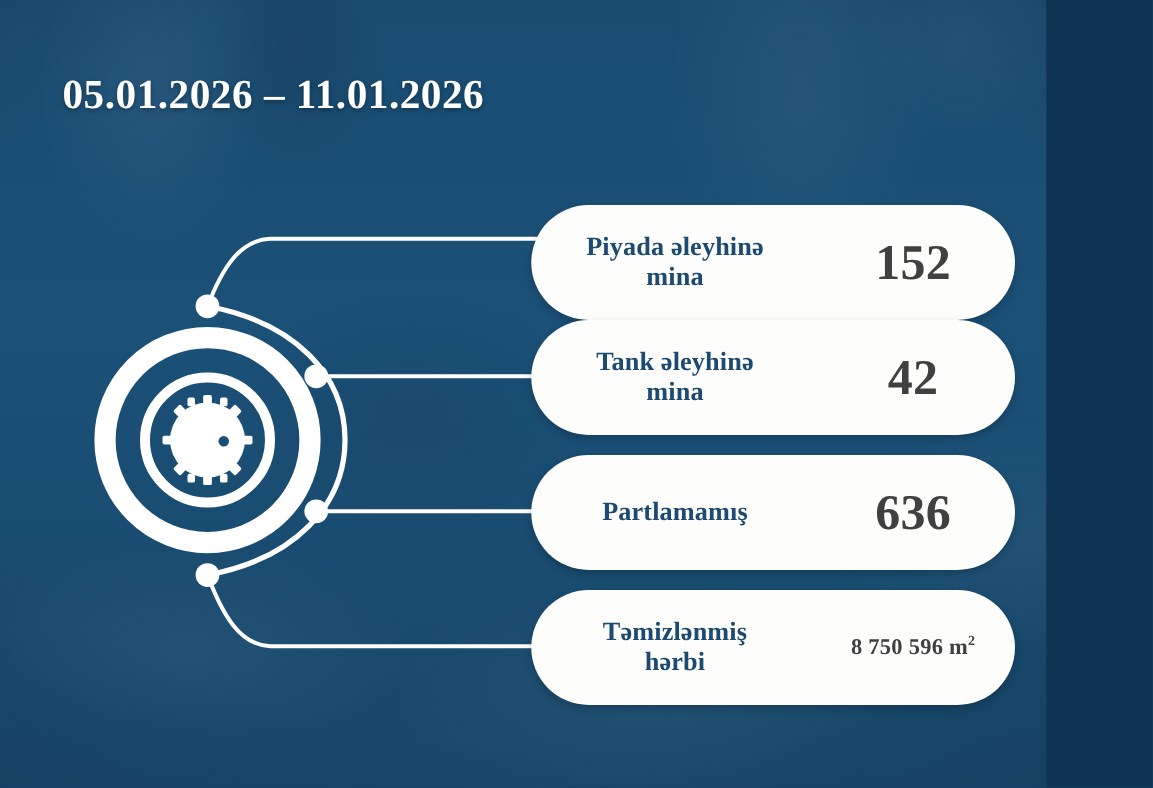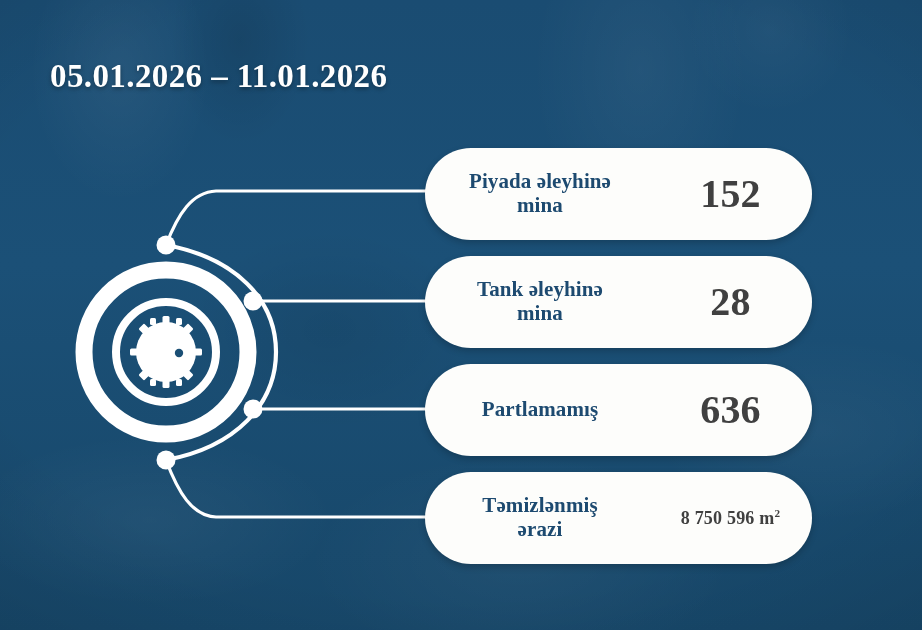--- a/index.html
+++ b/index.html
@@ -9,21 +9,21 @@
   }
   body {
     width: 922px;
     height: 630px;
     overflow: hidden;
     font-family: "Liberation Serif", "DejaVu Serif", serif;
   }
 
   #stage {
     position: relative;
-    width: 922px;
+    width: 837px;
     height: 630px;
     overflow: hidden;
     background: #1b4f75;
   }
 
   
   .photo-layer {
     position: absolute;
     inset: 0;
     opacity: 1;
@@ -98,21 +98,21 @@
     font-size: 40px;
     line-height: 1.0;
     letter-spacing: .2px;
   }
   .card.area .value {
     font-size: 18px;
     line-height: 1.28;
   }
   .card.area .label { font-size: 21px; }
 
-  #card-0 { top: 148px; }
+  #card-0 { top: 164px; }
   #card-1 { top: 256px; }
   #card-2 { top: 364px; }
   #card-3 { top: 472px; }
 
   .sup { font-size: .62em; vertical-align: super; }
 </style>
 </head>
 <body>
 
 <div id="stage">
@@ -171,33 +171,33 @@
       <div>mina</div>
     </div>
     <div class="value">152</div>
   </div>
 
   <div class="card" id="card-1">
     <div class="label">
       <div>Tank əleyhinə</div>
       <div>mina</div>
     </div>
-    <div class="value">28</div>
+    <div class="value">42</div>
   </div>
 
   <div class="card" id="card-2">
     <div class="label">
       <div>Partlamamış</div>
     </div>
     <div class="value">636</div>
   </div>
 
   <div class="card area" id="card-3">
     <div class="label">
       <div>Təmizlənmiş</div>
-      <div>ərazi</div>
+      <div>hərbi</div>
     </div>
     <div class="value">
       <div><span>8 750 596 m</span><span class="sup">2</span></div>
     </div>
   </div>
 
 </div>
 
 </body></html>

